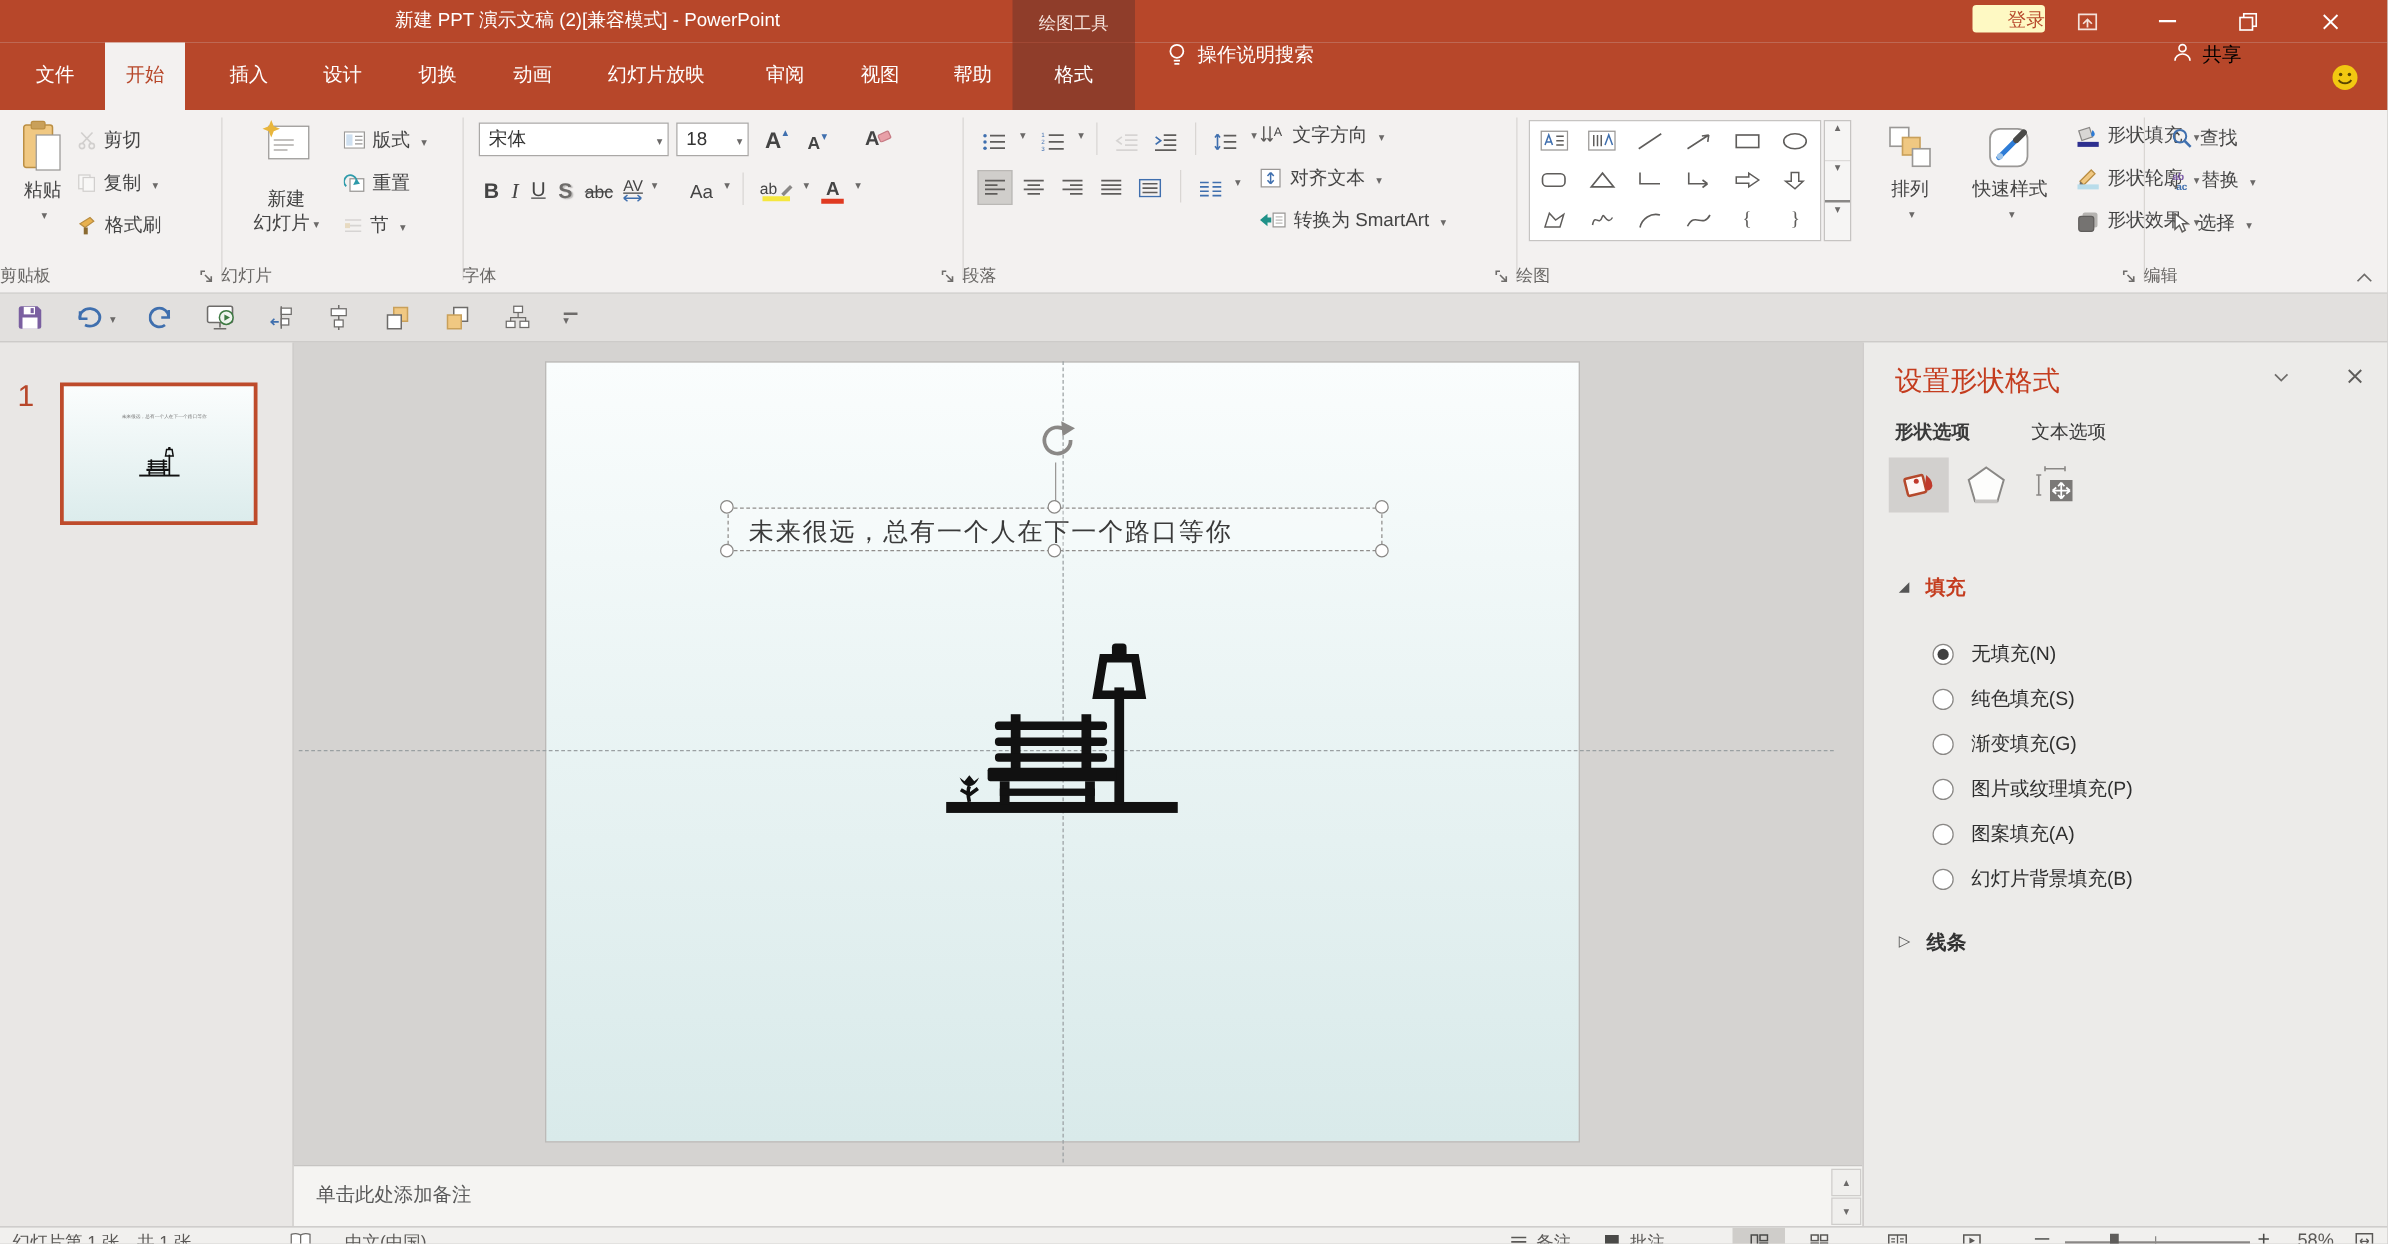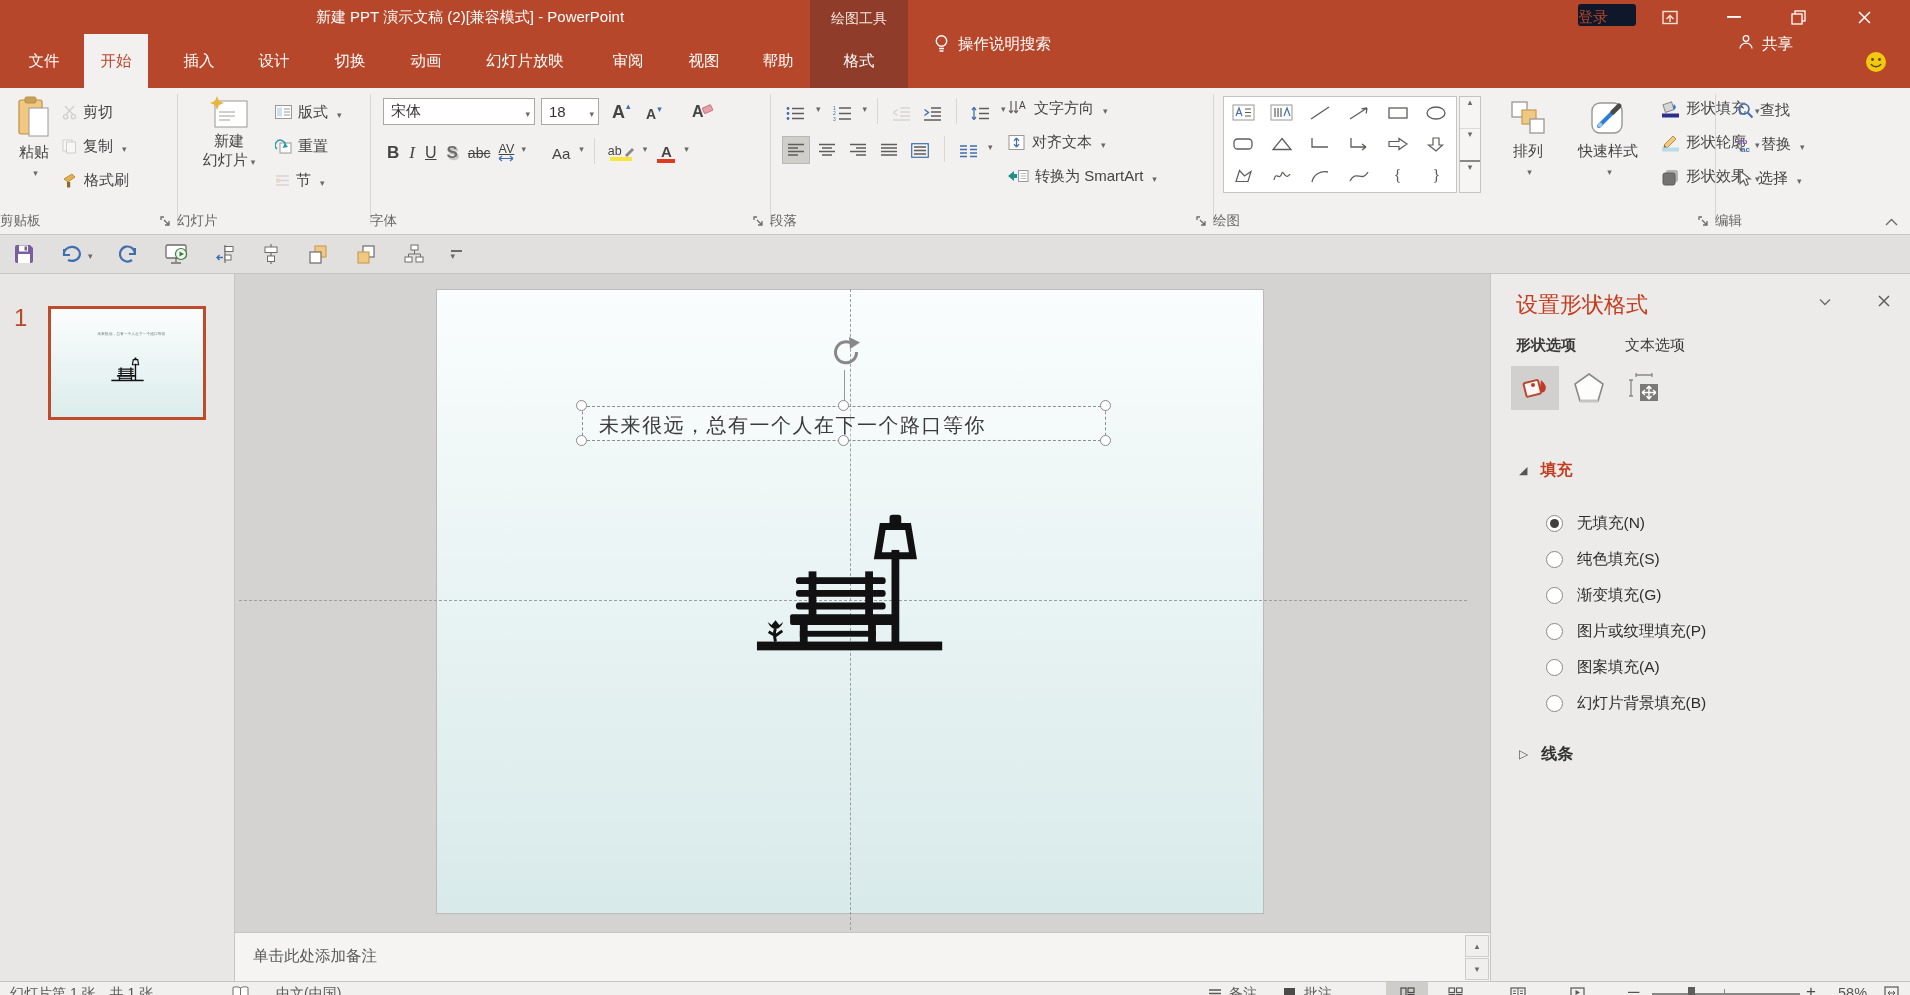--- a/index.html
+++ b/index.html
@@ -59,21 +59,21 @@
   #statusbar{left:0;top:981px;width:1910px;height:14px;background:#f1f0ee;border-top:1px solid #c6c4c2;overflow:hidden}
   .stitem{position:absolute;top:3px;font-size:14px;color:#5a5856;white-space:nowrap}
   .winbtn{position:absolute;color:#fff;display:flex;align-items:center;justify-content:center}
 </style>
 </head>
 <body>
 
 <div class="ab" id="titlebar">
   <div class="ab" style="left:160px;top:0;width:620px;text-align:center;line-height:34px;font-size:15px;color:#fff">新建 PPT 演示文稿 (2)[兼容模式]  -  PowerPoint</div>
   <div class="ab" style="left:810px;top:0;width:98px;height:34px;background:#8F3D2A;color:#f6e4dd;text-align:center;line-height:36px;font-size:14px">绘图工具</div>
-  <div class="ab" style="left:1578px;top:4px;width:58px;height:22px;background:#0f172a;border-radius:3px;color:#B7472A;font-size:15px;text-align:left;line-height:26px">登录</div>
+  <div class="ab" style="left:1578px;top:4px;width:58px;height:22px;background:#fef9c3;border-radius:3px;color:#B7472A;font-size:15px;text-align:right;line-height:26px">登录</div>
   <div class="ab winbtn" style="left:1660px;top:8px;width:20px;height:18px">
     <svg width="16" height="15" viewBox="0 0 16 15">
         <rect x="1" y="1.5" width="14" height="12" fill="none" stroke="#f4e2db" stroke-width="1.4"></rect>
         <path d="M4.5,9 L8,5.5 L11.5,9 M8,5.5 V12" fill="none" stroke="#f4e2db" stroke-width="1.4"></path>
       </svg>
   </div>
   <div class="ab winbtn" style="left:1724px;top:15px;width:20px;height:4px">
     <svg width="14" height="3">
         <rect width="14" height="1.8" fill="#fff"></rect>
       </svg>
@@ -112,21 +112,21 @@
     </span>
     <span style="color:#fff;font-size:15.5px">操作说明搜索</span>
   </div>
   <div class="ab flex" style="left:1738px;top:0;height:54px;gap:8px">
     <span>
       <svg width="16" height="16" viewBox="0 0 16 16">
           <circle cx="8" cy="4.5" r="2.8" fill="none" stroke="#fff" stroke-width="1.3"></circle>
           <path d="M2,14.5 a6,5.3 0 0 1 12,0" fill="none" stroke="#fff" stroke-width="1.3"></path>
         </svg>
     </span>
-    <span style="color:#ffffff;font-size:15.5px">共享</span>
+    <span style="color:#000000;font-size:15.5px">共享</span>
   </div>
   <div class="ab" style="left:1864px;top:16px">
     <svg width="24" height="24" viewBox="0 0 24 24">
         <circle cx="12" cy="12" r="10" fill="#F2C811"></circle>
         <circle cx="8.5" cy="9.5" r="1.4" fill="#5a4500"></circle>
         <circle cx="15.5" cy="9.5" r="1.4" fill="#5a4500"></circle>
         <path d="M7,14 a5.5,4.5 0 0 0 10,0" fill="none" stroke="#5a4500" stroke-width="1.5"></path>
       </svg>
   </div>
 </div>
@@ -189,21 +189,21 @@
 
   <div class="ab" style="left:177px;top:0;width:193px;height:146px">
     <div class="bigbtn" style="left:16px;top:8px;width:72px">
       <span>
         <svg width="40" height="34" viewBox="0 0 40 34">
             <rect x="6" y="5" width="32" height="26" fill="#fff" stroke="#9a9896"></rect>
             <path d="M10,16 h16 M10,20 h16 M10,24 h11" stroke="#c3c1bf" stroke-width="1.5"></path>
             <polygon points="8,0 10,5 15,7 10,9 8,14 6,9 1,7 6,5" fill="#e9b63c"></polygon>
           </svg>
       </span>
-      <span style="margin-top:2px">新建</span>
+      <span style="margin-top:20px">新建</span>
       <span class="flex">
           <span>幻灯片</span>
           <span class="car"></span>
         </span>
     </div>
     <div class="mrow" style="left:98px;top:12px">
       <span>
         <svg width="17" height="14" viewBox="0 0 17 14">
             <rect x=".5" y=".5" width="16" height="13" fill="#fff" stroke="#9a9896"></rect>
             <rect x="2" y="2.5" width="5" height="9" fill="#cfe0f0"></rect>

